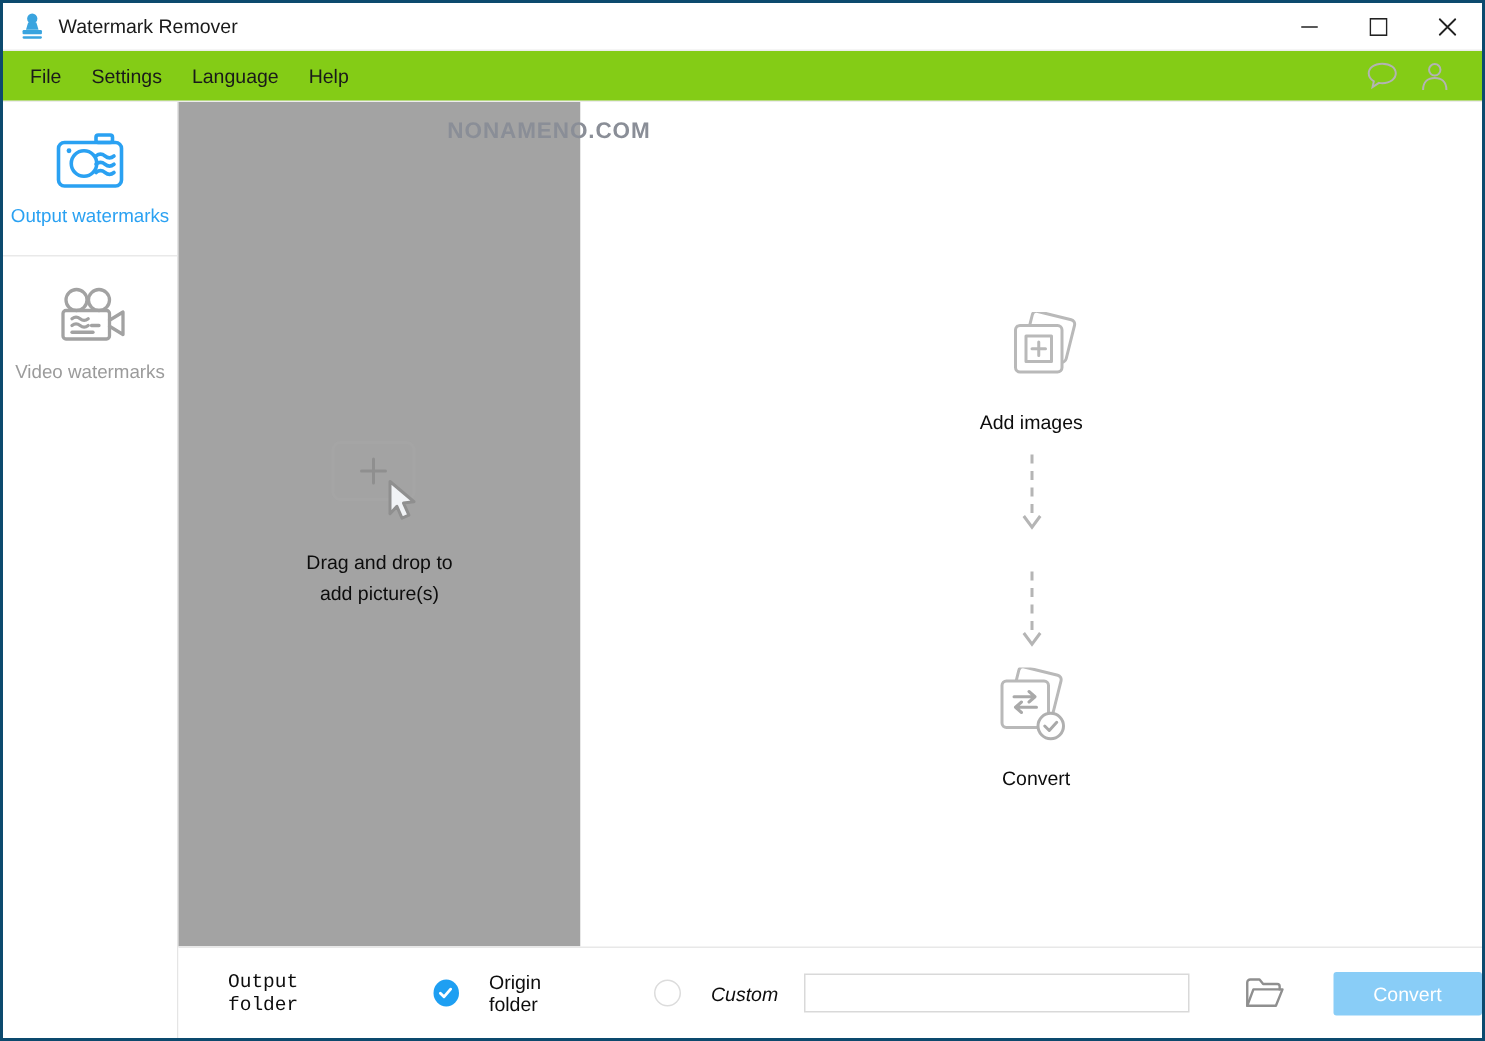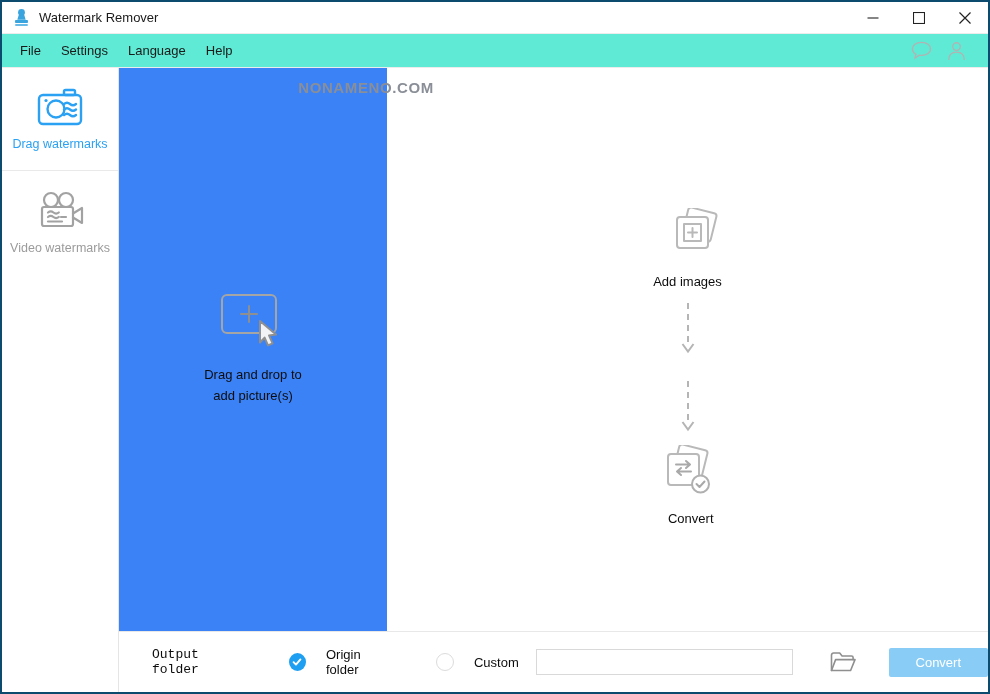--- a/index.html
+++ b/index.html
@@ -27,21 +27,21 @@
   .title-spacer { flex: 1; }
   .win-controls { display: flex; height: 100%; }
   .win-btn { width: 46px; height: 100%; display: flex; align-items: center; justify-content: center; }
 
   
   .menu-bar {
     height: 34px; flex: 0 0 34px;
     display: flex; align-items: center;
     padding-left: 8px;
     border-bottom: 1px solid #ececec;
-    background: #5eead4;
+    background: #84cc16;
     text-align: right;
   }
   .menu-item { font-size: 13px; color: #1a1a1a; padding: 6px 10px; cursor: default; }
   .menu-spacer { flex: 1; }
   .menu-right { display: flex; align-items: center; gap: 15px; margin-right: 22px; }
 
   
   .app-body { flex: 1; display: flex; position: relative; background: #fff; min-height: 0; }
 
   .sidebar {
@@ -57,21 +57,21 @@
   }
   .side-item .side-label { font-size: 12.5px; color: #9b9b9b; }
   .side-item.selected .side-label { color: #2aa1f2; }
   .side-item:first-child { border-bottom: 1px solid #e9e9e9; }
 
   .main-col { flex: 1; display: flex; flex-direction: column; min-width: 0; }
   .content-row { flex: 1; display: flex; min-height: 0; }
 
   .drop-panel {
     width: 268px; flex: 0 0 268px;
-    background: #3b82f6;
+    background: #a3a3a3;
     display: flex; flex-direction: column; align-items: center; justify-content: center;
   }
   .drop-text { margin-top: 16px; font-size: 13px; color: #0d0d0d; text-align: center; line-height: 1.55; }
 
   .workflow-panel {
     flex: 1;
     display: flex; flex-direction: column; align-items: center; justify-content: center;
     padding-top: 34px;
     background: #fff;
   }
@@ -90,21 +90,21 @@
   .bottom-bar {
     height: 61px; flex: 0 0 61px;
     border-top: 1px solid #e8e8e8;
     background: #fff;
     display: flex; align-items: center;
     padding-left: 33px;
   }
   .out-label { font-size: 13px; color: #0d0d0d; font-family: Liberation Mono, monospace; }
   .radio-group { display: flex; align-items: center; gap: 20px; }
   .rg-origin { margin-left: 40px; }
-  .rg-custom { margin-left: 43px; }
+  .rg-custom { margin-left: 43px; font-style: italic; }
   .radio { width: 18px; height: 18px; border-radius: 50%; display: flex; align-items: center; justify-content: center; }
   .radio.checked { background: #1e9ff2; }
   .radio.unchecked { background: #fff; border: 1px solid #dcdcdc; }
   .radio-label { font-size: 13px; color: #0d0d0d; }
   .path-input {
     margin-left: 17px;
     width: 268px; height: 26px;
     border: 1px solid #d9d9d9;
     font-size: 12px; padding: 0 6px;
     color: #333; outline: none; background: #fff;
@@ -182,21 +182,21 @@
           <svg width="48" height="40" viewBox="0 0 48 40" fill="none" stroke="#2aa1f2" stroke-width="2.4" stroke-linecap="round" stroke-linejoin="round">
             <rect x="3" y="8" width="42" height="29" rx="4"></rect>
             <rect x="28" y="3" width="11" height="5" rx="1.5"></rect>
             <circle cx="10" cy="13.5" r="1.6" fill="#2aa1f2" stroke="none"></circle>
             <circle cx="20" cy="22" r="8.5"></circle>
             <path d="M28 17 c2 -1.6 4 -1.6 6 0 s4 1.6 6 0"></path>
             <path d="M28 22.5 c2 -1.6 4 -1.6 6 0 s4 1.6 6 0"></path>
             <path d="M28 28 c2 -1.6 4 -1.6 6 0 s4 1.6 6 0"></path>
           </svg>
         </span>
-        <span class="side-label">Drag watermarks</span>
+        <span class="side-label">Output watermarks</span>
       </div>
       <div class="side-item">
         <span style="display:flex;">
           <svg width="50" height="40" viewBox="0 0 50 40" fill="none" stroke="#a2a2a2" stroke-width="2.2" stroke-linecap="round" stroke-linejoin="round">
             <circle cx="16" cy="9" r="7"></circle>
             <circle cx="31" cy="9" r="7"></circle>
             <rect x="7" y="16" width="31" height="19" rx="2"></rect>
             <path d="M38 22.5 L47 17 V32 L38 26.5"></path>
             <path d="M13 21.5 c1.8 -1.4 3.6 -1.4 5.4 0 s3.6 1.4 5.4 0"></path>
             <path d="M13 26 c1.8 -1.4 3.6 -1.4 5.4 0 s3.6 1.4 5.4 0 M26 26 h5"></path>

